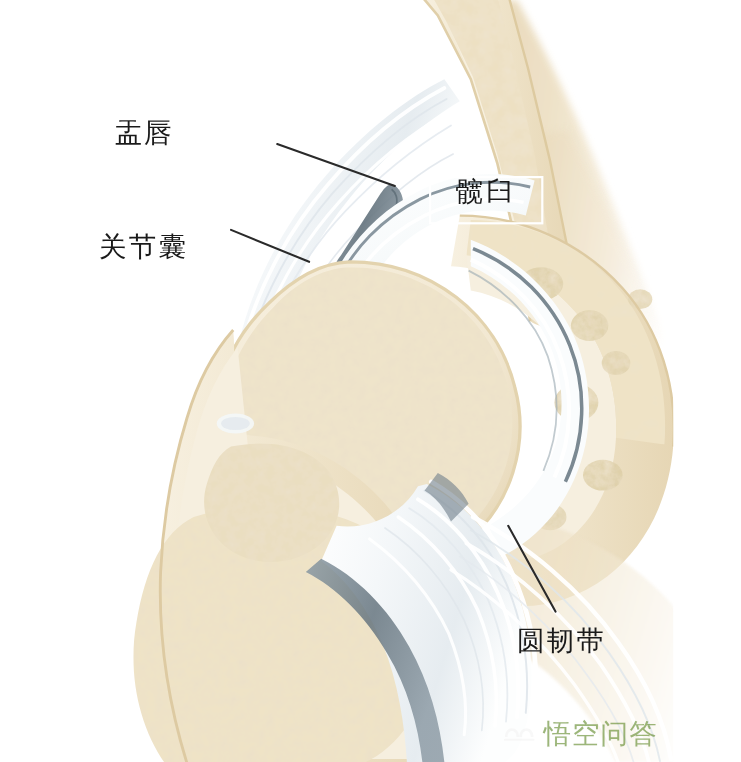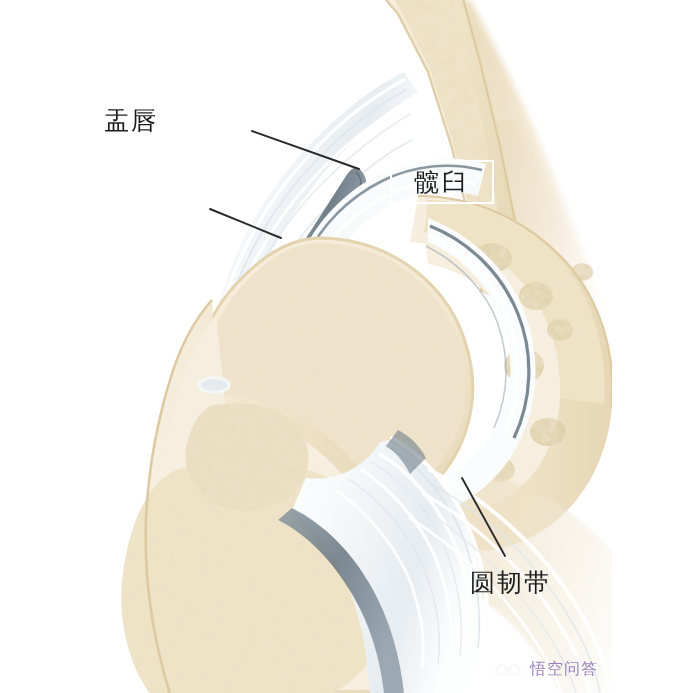--- a/index.html
+++ b/index.html
@@ -29,21 +29,20 @@
     letter-spacing:2px;
     white-space:nowrap;
     font-family:"DejaVu Sans","Liberation Sans",sans-serif;
     font-weight:400;
   }
   .boxed-label{
     position:absolute;
     border:2px solid #ffffff;
     background:transparent;
     display:flex;
-    align-items:center;
     justify-content:center;
     box-sizing:border-box;
   }
   .boxed-label .boxed-text{
     color:#1a1a1a;
     font-size:25px;
     letter-spacing:3px;
     line-height:1;
     white-space:nowrap;
     font-family:"DejaVu Sans","Liberation Sans",sans-serif;
@@ -52,22 +51,22 @@
     position:absolute;
     right:14px;
     bottom:14px;
     display:flex;
     align-items:center;
     gap:7px;
     opacity:0.55;
     pointer-events:none;
   }
   #watermark .wm-text{
-    color:#4c1d95;
-    font-size:16px;
+    color:#4d7c0f;
+    font-size:25px;
     letter-spacing:1px;
     line-height:1;
     font-family:"DejaVu Sans","Liberation Sans",sans-serif;
     text-shadow:0 0 1px rgba(200,200,200,.45);
   }
   #watermark .wm-mark{
     width:30px;height:20px;
     flex:0 0 auto;
   }
 </style>
@@ -343,20 +342,21 @@
         <line x1="252" y1="131" x2="359" y2="169"></line>
         <line x1="210" y1="209" x2="281" y2="238"></line>
         <line x1="462" y1="478" x2="505" y2="556"></line>
       </g>
 
     </g>
   </svg>
 
   <div class="label-text" style="left:104px; top:108px;">盂唇</div>
 
+  <div class="label-text" style="left:90px; top:212px;">关节囊</div>
 
   <div class="label-text" style="left:470px; top:570px;">圆韧带</div>
 
   <div class="boxed-label" style="left:390px; top:160px; width:104px; height:44px;">
     <span class="boxed-text">髋臼</span>
   </div>
 
 
   <div id="watermark">
     <svg class="wm-mark" viewBox="0 0 30 20">

